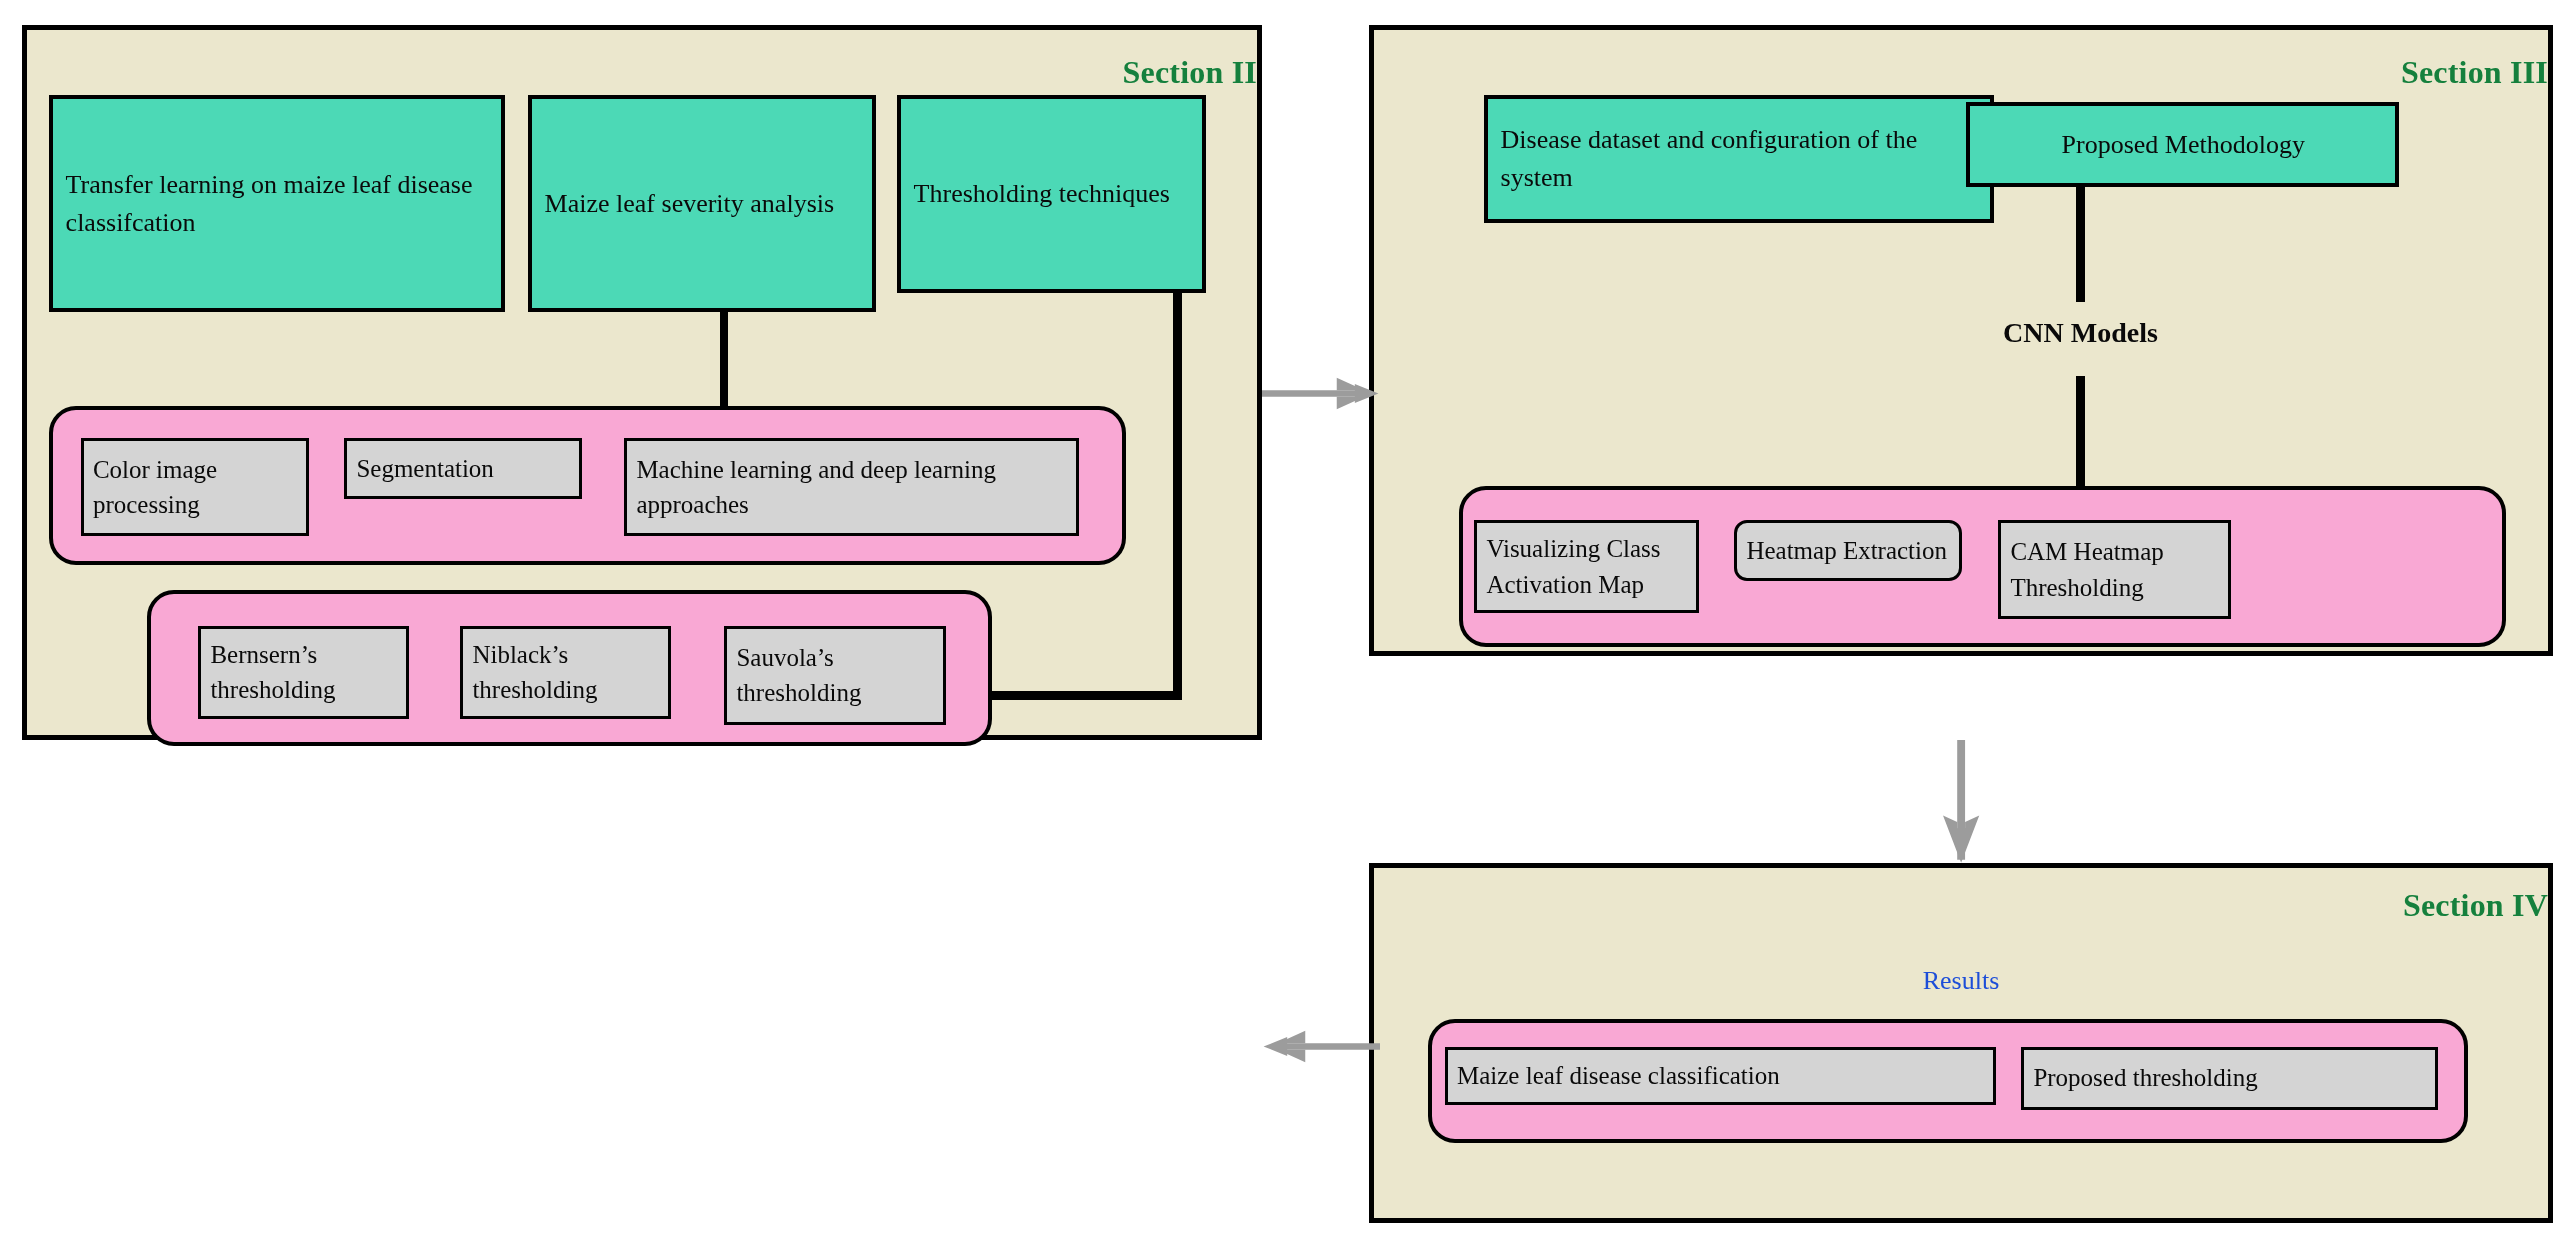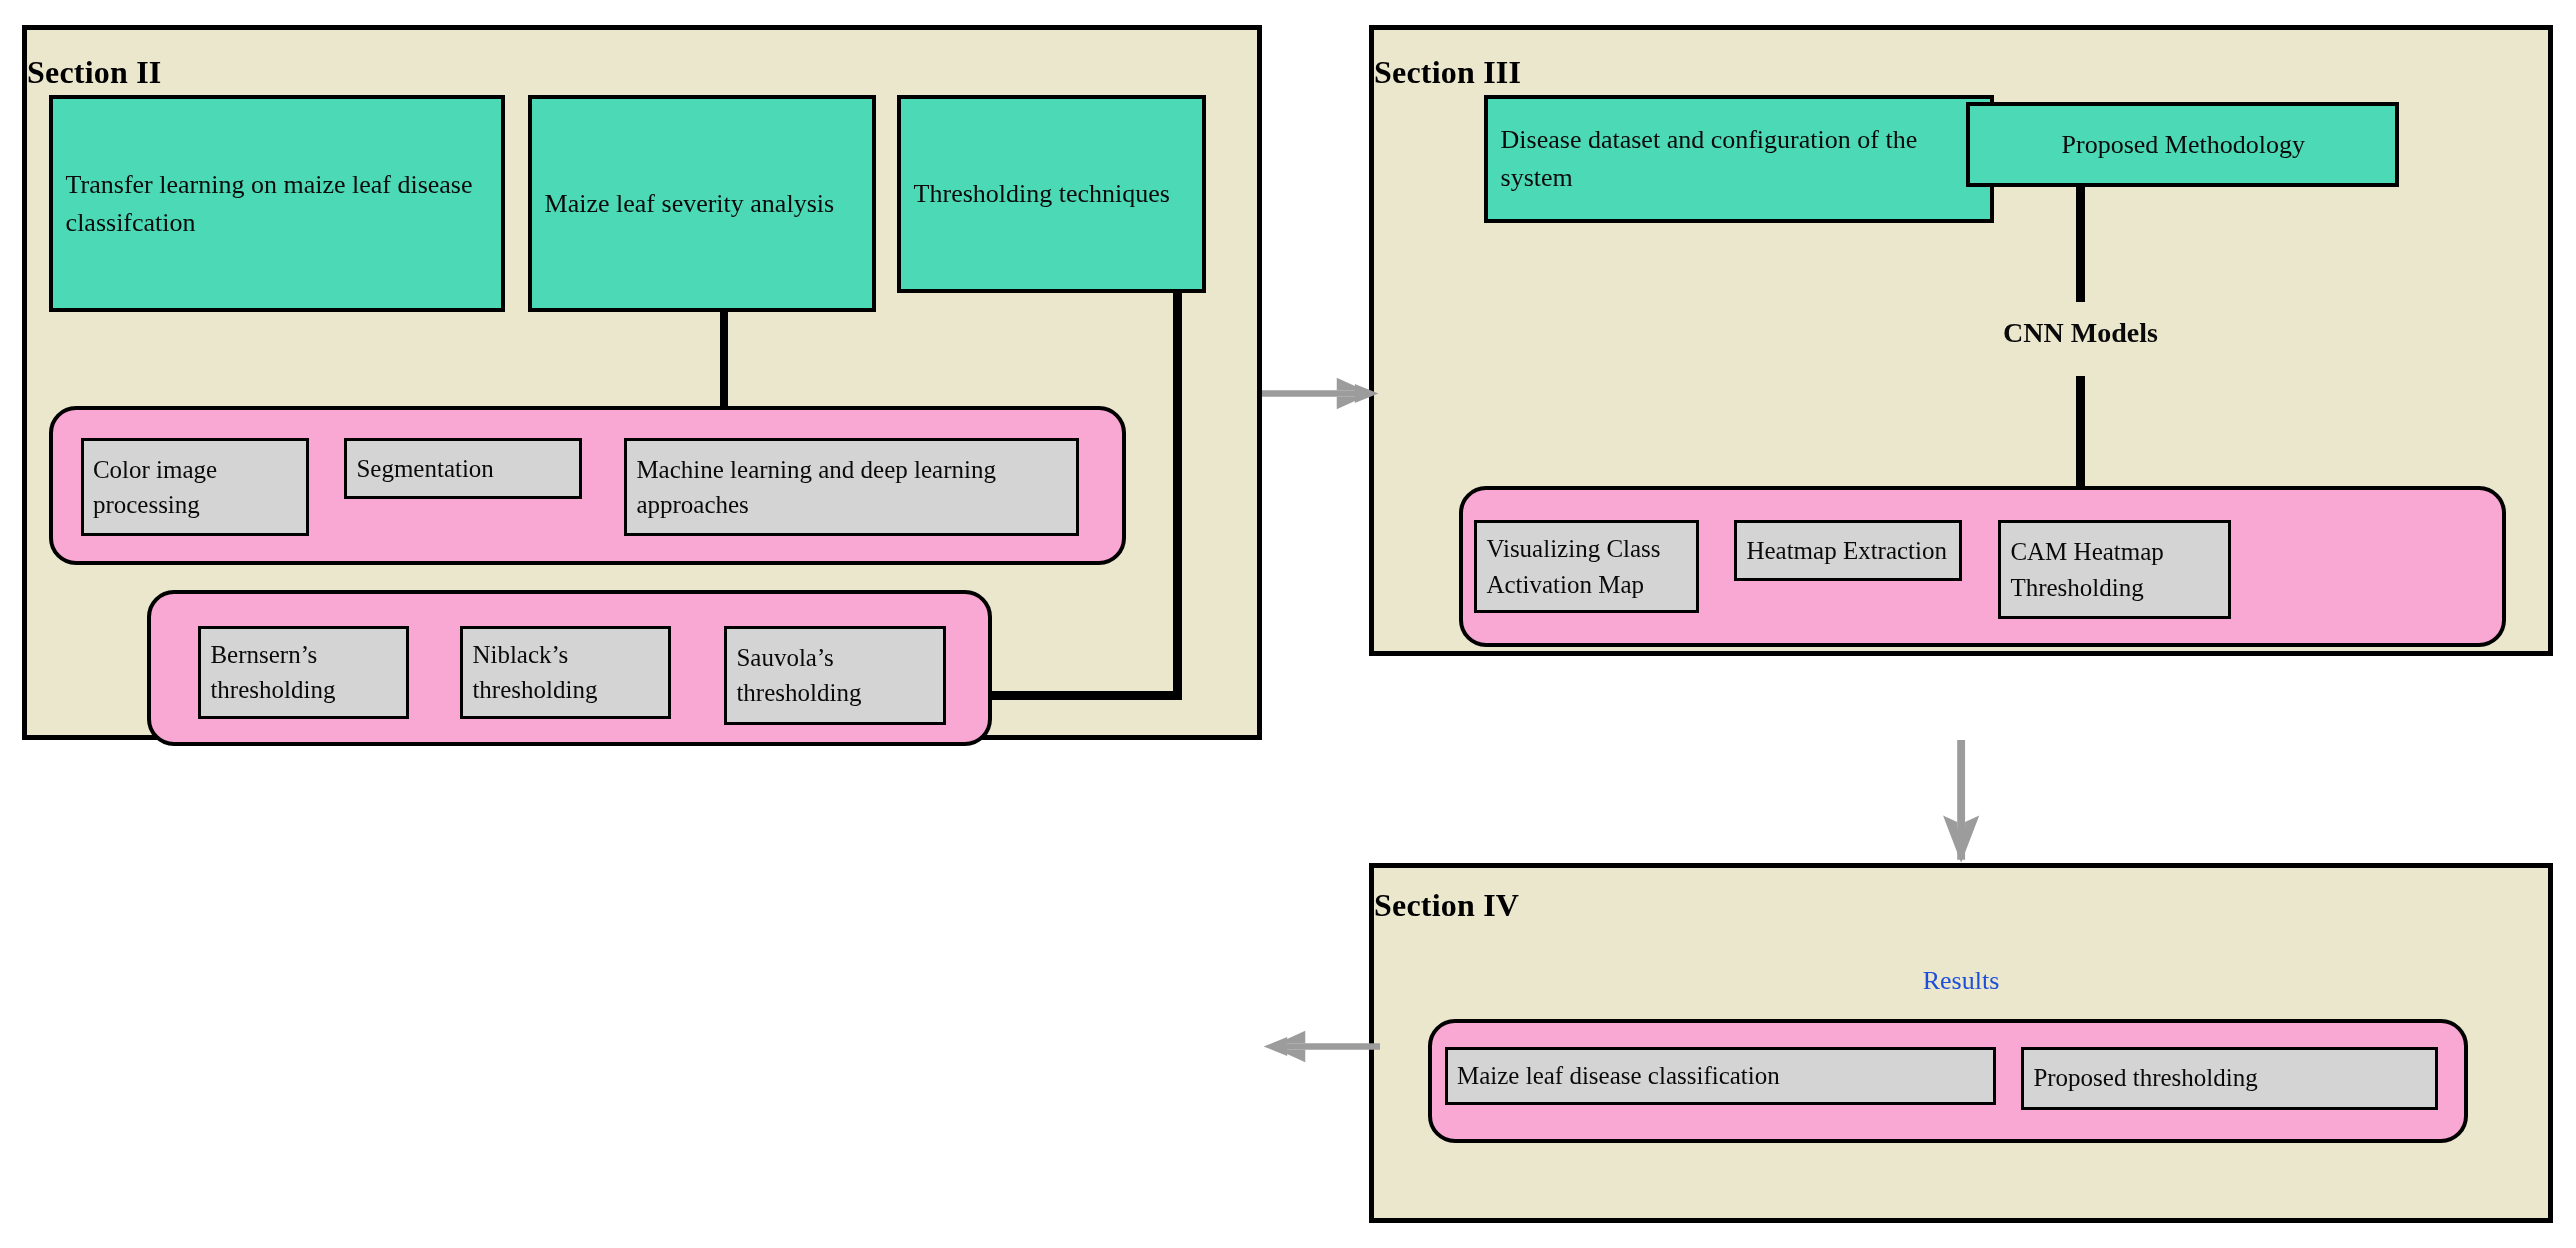--- a/index.html
+++ b/index.html
@@ -25,24 +25,24 @@
   .panel {
     position: absolute;
     background: #EBE7CD;
     border: 5.5px solid #000000;
     box-sizing: border-box;
   }
   .panel-title {
     position: absolute;
     left: 0;
     width: 100%;
-    text-align: left;
+    text-align: right;
     font-weight: bold;
     font-size: 32px;
-    color: #000000;
+    color: #15803d;
     letter-spacing: 0.2px;
   }
   .panel-subtitle {
     position: absolute;
     left: 0;
     width: 100%;
     text-align: center;
     font-size: 26px;
     color: #1d4ed8;
   }
@@ -172,21 +172,21 @@
     <div class="tealbox" style="left:592px; top:72px; width:433px; height:85px;">
       <span style="display:block; width:100%; text-align:center;">Proposed Methodology</span>
     </div>
 
     <div class="node-label" style="left:590px; top:287px; width:233px; text-align:center;">CNN Models</div>
 
     <div class="group" style="left:85px; top:456px; width:1047px; height:161px;">
       <div class="leaf" style="left:11px; top:30px; width:225px; height:93px;">
         <span style="display:block; width:100%;">Visualizing Class Activation Map</span>
       </div>
-      <div class="leaf" style="left:271px; top:30px; width:228px; height:61px;">
+      <div class="leaf" style="left:271px; top:30px; width:228px; height:61px;border-radius:13px;">
         <span style="display:block; width:100%;">Heatmap Extraction</span>
       </div>
       <div class="leaf" style="left:535px; top:30px; width:233px; height:99px;">
         <span style="display:block; width:100%;">CAM Heatmap Thresholding</span>
       </div>
     </div>
   </div>
 
   <div class="panel" style="left:1369px; top:863px; width:1184px; height:360px;">
 

